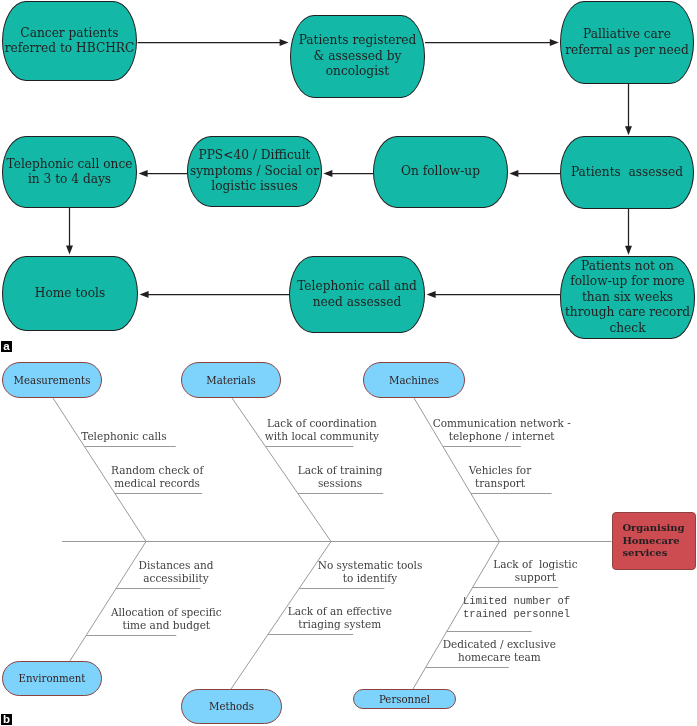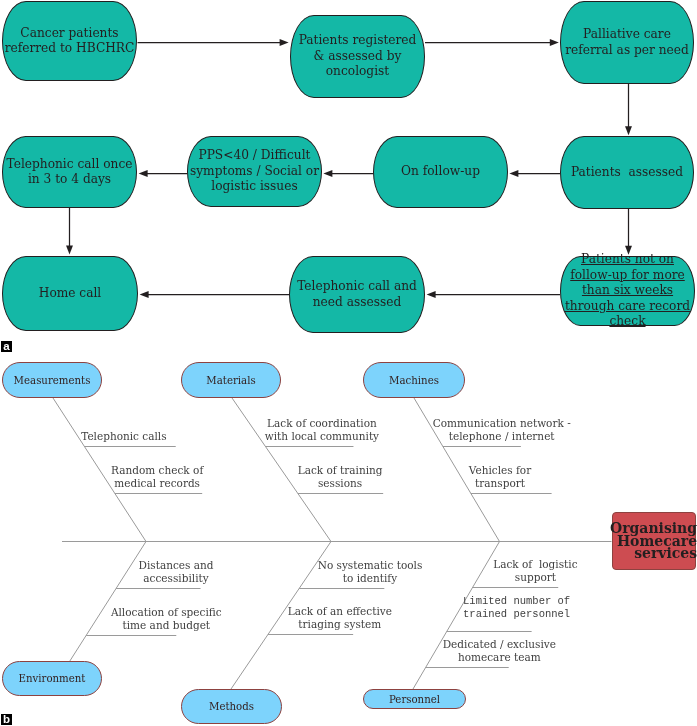--- a/index.html
+++ b/index.html
@@ -24,21 +24,21 @@
              filter:opacity(1);overflow:hidden;z-index:50;}
 
   
   .pill{position:absolute;box-sizing:border-box;background:#7dd3fc;
         border:0.8px solid #8d4240;
         border-radius:999px;display:flex;align-items:center;justify-content:center;
         font-size:10.2px;color:#332222;text-align:center;filter:opacity(1);}
   .head-box{position:absolute;box-sizing:border-box;background:#cd4c51;
         border:0.8px solid #8d4240;
         border-radius:4px;display:flex;align-items:center;justify-content:center;
-        font-size:14px;font-weight:bold;color:#231f20;text-align:right;
+        font-size:10px;font-weight:bold;color:#231f20;text-align:left;
         line-height:12.6px;white-space:pre-wrap;filter:opacity(1);}
   .cause{position:absolute;font-size:10.5px;line-height:13.1px;color:#3f3f3f;
          white-space:pre-wrap;text-align:center;}
 </style>
 </head>
 <body>
 
 <div id="root">
 
   <svg class="conn" width="697" height="726" viewBox="0 0 697 726">
@@ -102,34 +102,34 @@
 oncologist</div>
     <div class="fnode" style="left: 560px; top: 1px; width: 134px; height: 83px; border-radius: 24px / 41.5px;">Palliative care
 referral as per need</div>
     <div class="fnode" style="left: 373px; top: 136px; width: 135px; height: 72px; border-radius: 24px / 36px;">On follow-up</div>
     <div class="fnode" style="left: 560px; top: 136px; width: 134px; height: 73px; border-radius: 24px / 36.5px;">Patients  assessed</div>
     <div class="fnode" style="left: 187px; top: 136px; width: 135px; height: 71px; border-radius: 24px / 35.5px;">PPS&lt;40 / Difficult
 symptoms / Social or
 logistic issues</div>
     <div class="fnode" style="left: 2px; top: 136px; width: 135px; height: 72px; border-radius: 24px / 36.5px;">Telephonic call once
 in 3 to 4 days</div>
-    <div class="fnode" style="left: 2px; top: 256px; width: 136px; height: 75px; border-radius: 24px / 37.5px;">Home call</div>
+    <div class="fnode" style="left: 2px; top: 256px; width: 136px; height: 75px; border-radius: 24px / 37.5px;">Home tools</div>
     <div class="fnode" style="left: 289px; top: 256px; width: 136px; height: 77px; border-radius: 24px / 38.5px;">Telephonic call and
 need assessed</div>
-    <div class="fnode" style="left: 560px; top: 256px; width: 135px; height: 70px; border-radius: 24px / 41px; text-decoration: underline;">Patients not on
+    <div class="fnode" style="left: 560px; top: 256px; width: 135px; height: 83px; border-radius: 24px / 41px;">Patients not on
 follow-up for more
 than six weeks
 through care record
 check</div>
     <div class="pill" style="left: 2px; top: 362px; width: 100px; height: 36px;">Measurements</div>
     <div class="pill" style="left: 363px; top: 362px; width: 102px; height: 36px;">Machines</div>
     <div class="pill" style="left: 181px; top: 362px; width: 100px; height: 36px;">Materials</div>
     <div class="pill" style="left: 2px; top: 661px; width: 100px; height: 35px;">Environment</div>
     <div class="pill" style="left: 181px; top: 689px; width: 101px; height: 35px;">Methods</div>
-    <div class="pill" style="left: 363px; top: 689px; width: 103px; height: 20px; text-align: right;">Personnel</div>
+    <div class="pill" style="left: 353px; top: 689px; width: 103px; height: 20px; text-align: right;">Personnel</div>
     <div class="cause" style="left: 13.9px; width: 220px; top: 429.9px;">Telephonic calls</div>
     <div class="cause" style="left: 47.2px; width: 220px; top: 463.8px;">Random check of
 medical records</div>
     <div class="cause" style="left: 211.9px; width: 220px; top: 416.8px;">Lack of coordination
 with local community</div>
     <div class="cause" style="left: 230.1px; width: 220px; top: 463.8px;">Lack of training
 sessions</div>
     <div class="cause" style="left: 391.7px; width: 220px; top: 416.8px;">Communication network -
 telephone / internet</div>
     <div class="cause" style="left: 390px; width: 220px; top: 463.8px;">Vehicles for

